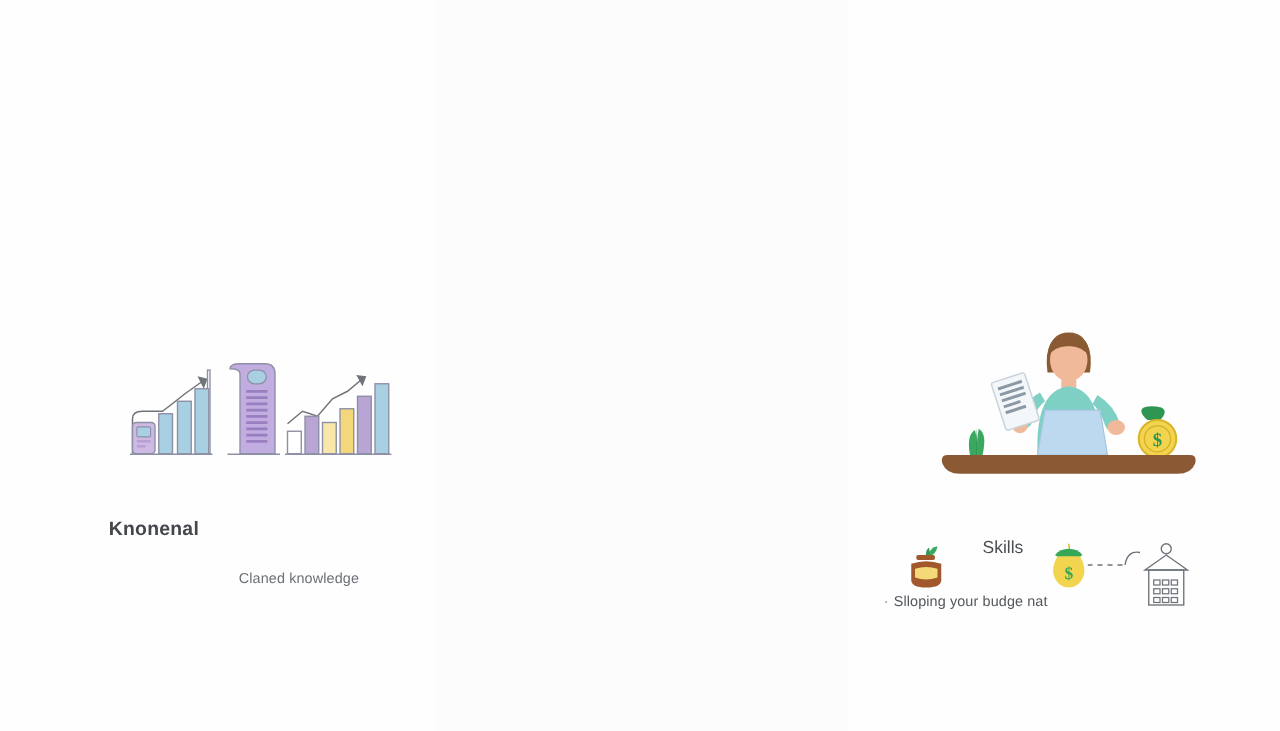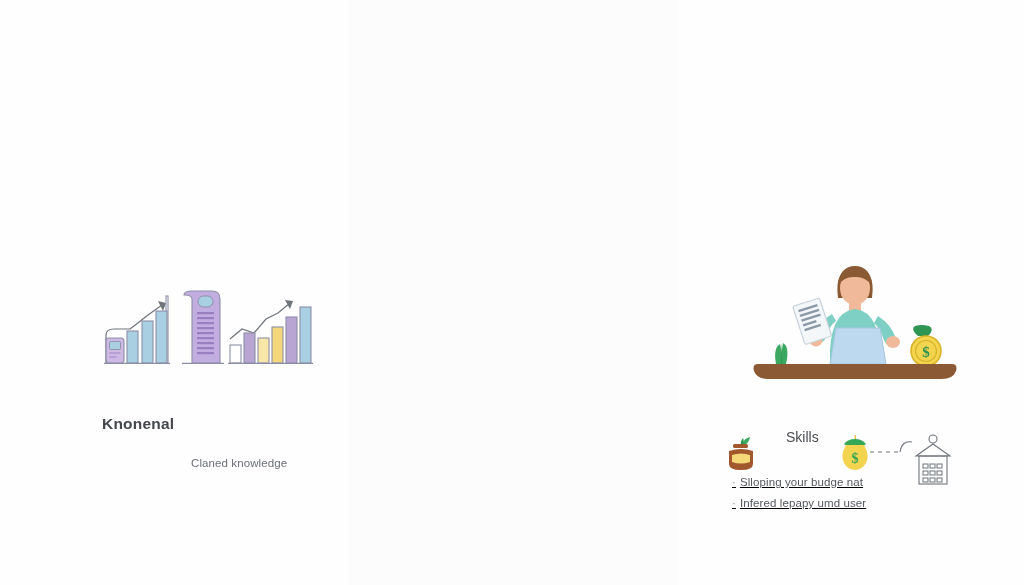--- a/index.html
+++ b/index.html
@@ -35,21 +35,21 @@
   .left-art {
     position: absolute;
     left: 100px;
     top: 283px;
     width: 215px;
     height: 90px;
   }
 
   .left-title {
     position: absolute;
-    left: 102px;
+    left: 87px;
     top: 415px;
     font-size: 15.5px;
     color: #44474c;
     letter-spacing: .2px;
   }
 
   .left-sub {
     position: absolute;
     left: 151px;
     top: 457px;
@@ -83,24 +83,23 @@
     top: 9px;
     font-size: 14px;
     color: #4a4d52;
   }
   .bag-ic  { position: absolute; left: 118px; top: 12px; }
   .dash-ic { position: absolute; left: 150px; top: 18px; }
   .calc-ic { position: absolute; left: 190px; top: 14px; }
 
   .mid-bullets {
     position: absolute;
-    left: 384px;
+    left: 359px;
     top: 472px;
     width: 180px;
-    text-decoration: underline;
   }
   .bullet {
     font-size: 11.5px;
     color: #53575d;
     line-height: 21px;
     white-space: nowrap;
     letter-spacing: .1px;
   }
   .bullet .dot { color: #8a8f96; margin-right: 4px; }
 </style>
@@ -263,23 +262,20 @@
             <rect x="27" y="44" width="5" height="4"></rect>
           </g>
         </svg>
       </div>
     </div>
 
     <div class="mid-bullets">
       <div class="bullet">
         <span class="dot">·</span><span>Slloping your budge nat</span>
       </div>
-      <div class="bullet">
-        <span class="dot">·</span><span>Infered lepapy umd user</span>
-      </div>
     </div>
   </section>
 
   <section class="panel panel-right">
 
     
 
     
 
     

